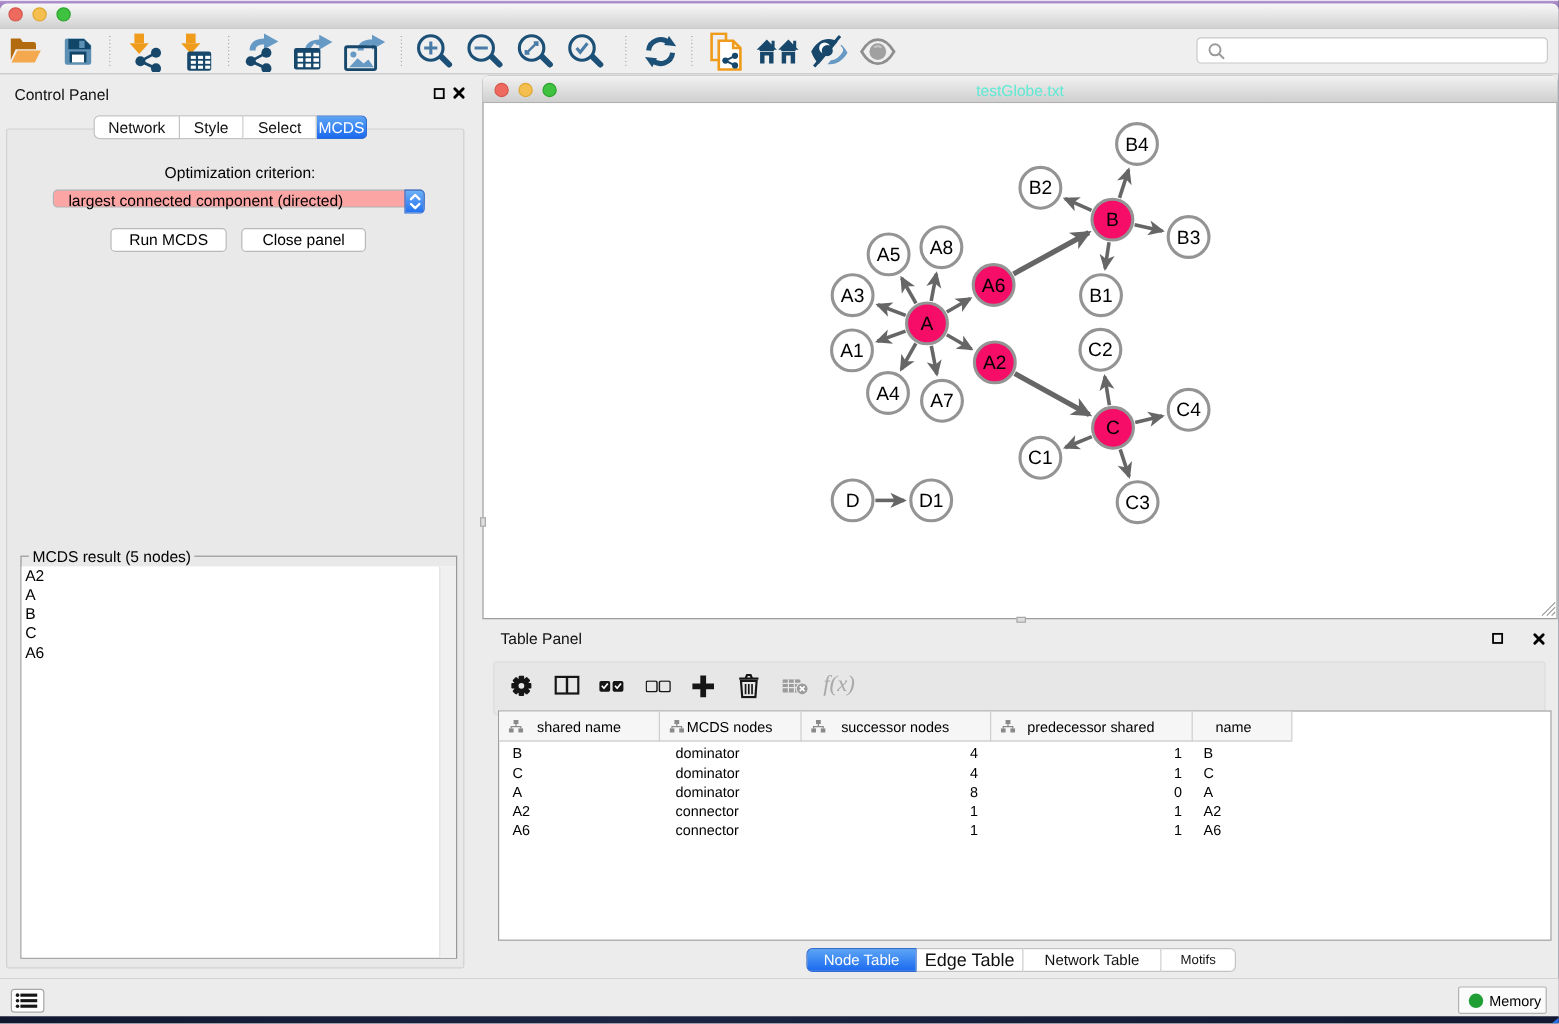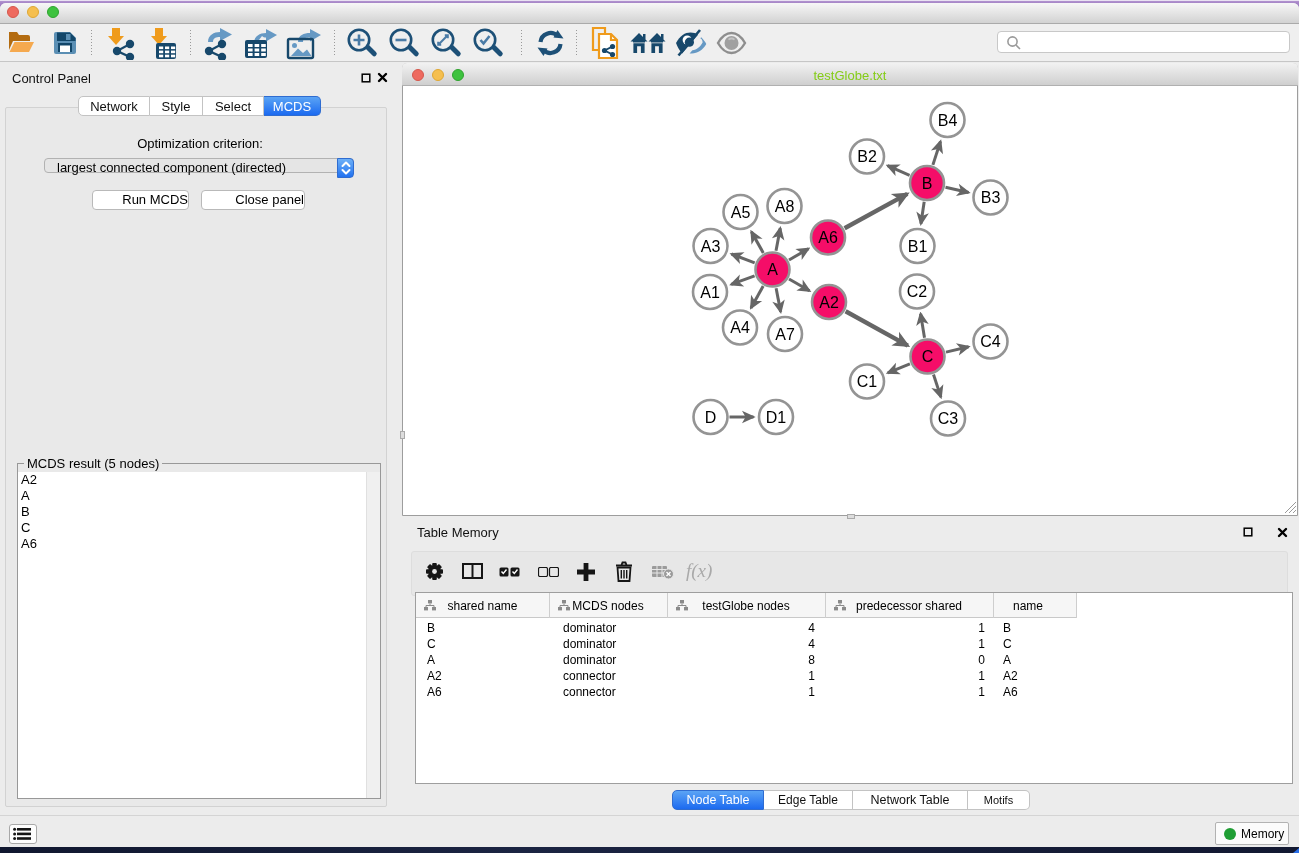--- a/index.html
+++ b/index.html
@@ -16,32 +16,32 @@
 #search{left:997px;top:31px;width:293px;height:22px;background:#fff;border:1px solid #c8c8c8;border-radius:4px}
 
 #cp-title{left:12px;top:71px;font-size:13px;color:#111}
 #cp-tabs{left:78px;top:96px;height:20px}
 .seg{float:left;height:20px;line-height:19px;font-size:13px;text-align:center;background:#fff;border:1px solid #c3c3c3;border-left:none;color:#111;white-space:nowrap;overflow:hidden}
 .seg.first{border-left:1px solid #c3c3c3;border-radius:5px 0 0 5px}
 .seg.last{border-radius:0 5px 5px 0}
 .seg.sel{background:linear-gradient(#5ba4f5,#1c6af0);color:#fff;border-color:#2f6cd0}
 #cp-panel{left:5px;top:107px;width:382px;height:700px;background:#e9e9e9;border:1px solid #d2d2d2;border-radius:2px}
 #opt-label{left:0px;top:136px;width:392px;text-align:center;font-size:13px;color:#000}
-#combo{left:44px;top:158px;width:310px;height:15px;background:#e5e5e5;border:1px solid #b2b2b2;border-radius:4px;font-size:13px;line-height:18px;padding-left:12px;color:#000}
+#combo{left:44px;top:158px;width:310px;height:15px;background:#fca5a5;border:1px solid #b2b2b2;border-radius:4px;font-size:13px;line-height:18px;padding-left:12px;color:#000}
 #combo-btn{left:337px;top:158px;width:17px;height:20px;background:linear-gradient(#6db0f7,#2272f0);border-radius:0 4px 4px 0;border:1px solid #2f6cd0}
-.btn{height:20px;background:#fff;border:1px solid #b9b9b9;border-radius:4px;font-size:13px;text-align:right;line-height:18px;color:#000}
+.btn{height:20px;background:#fff;border:1px solid #b9b9b9;border-radius:4px;font-size:13px;text-align:center;line-height:18px;color:#000}
 #fieldset{left:17px;top:463px;width:364px;height:336px;border:1px solid #989898}
 #legend{left:24px;top:456px;background:#e9e9e9;font-size:13px;padding:0 3px;color:#000}
 #mlist{left:18px;top:472px;width:362px;height:326px;background:#fff}
 #mscroll{right:0;top:0;width:14px;height:326px;background:#f0f0f0;border-left:1px solid #e0e0e0;position:absolute}
 .mrow{padding-left:3px;font-size:13px;height:16px;line-height:16px;color:#000}
 
 #netwin{left:402px;top:63px;width:896px;height:453px;background:#fff;border:1px solid #9d9d9d;border-radius:5px 5px 0 0}
 #nettitle{left:402px;top:63px;width:896px;height:23px;background:linear-gradient(#f2f2f2,#cfcfcf);border-radius:5px 5px 0 0;border-bottom:1px solid #b0b0b0}
-#nettext{left:402px;top:68px;width:896px;text-align:center;font-size:13px;color:#84cc16}
+#nettext{left:402px;top:68px;width:896px;text-align:center;font-size:13px;color:#5eead4}
 
 #tp-title{left:417px;top:525px;font-size:13px;color:#111}
 #tp-toolbar{left:411px;top:551px;width:877px;height:45px;background:#e7e7e7;border:1px solid #ddd;border-radius:3px}
 #ttable{left:415px;top:592px;width:878px;height:192px;background:#fff;border:1px solid #9e9e9e}
 .hlab{position:absolute;top:5px;width:100%;text-align:center;font-size:12px;color:#000}
 .trow{position:absolute;font-size:12px;height:16px;line-height:16px;color:#000}
 
 #btabs{left:672px;top:790px;height:20px}
 
 #statusline{left:0;top:815px;width:1299px;height:1px;background:#d4d4d4}
@@ -215,21 +215,21 @@
       <rect x="1.2" y="1.2" width="7.6" height="7.6" fill="none" stroke="#000" stroke-width="1.5"></rect>
     </svg>
 <svg class="abs" style="left:377px;top:72px" width="11" height="11" viewBox="0 0 11 11">
       <path d="M2 2 L9 9 M9 2 L2 9" stroke="#000" stroke-width="2.4" stroke-linecap="round"></path>
     </svg>
 <div class="abs" id="cp-panel"></div>
 <div class="abs" id="cp-tabs">
  <div class="seg first" style="width:72px">Network</div>
       <div class="seg" style="width:53px">Style</div>
       <div class="seg" style="width:61px">Select</div>
-      <div class="seg last sel" style="width:57px">MCDS</div>
+      <div class="seg last sel" style="width:42px">MCDS</div>
 </div>
 <div class="abs" id="opt-label" style="left:4px">Optimization criterion:</div>
 <div class="abs" id="combo">largest connected component (directed)</div>
 <div class="abs" id="combo-btn"><svg width="16" height="18" viewBox="0 0 16 18">
         <path d="M4.5 7 L8 3.5 L11.5 7" stroke="#fff" stroke-width="2" fill="none" stroke-linecap="round" stroke-linejoin="round"></path>
         <path d="M4.5 11 L8 14.5 L11.5 11" stroke="#fff" stroke-width="2" fill="none" stroke-linecap="round" stroke-linejoin="round"></path>
       </svg></div>
 <div class="abs btn" style="left:92px;top:190px;width:97px">Run MCDS</div>
 <div class="abs btn" style="left:201px;top:190px;width:104px">Close panel</div>
 <div class="abs" id="fieldset"></div>
@@ -319,21 +319,21 @@
 <text x="947.5" y="125.5" text-anchor="middle" font-family="Liberation Sans, sans-serif" font-size="16" fill="#000">B4</text>
 <text x="927.5" y="362.0" text-anchor="middle" font-family="Liberation Sans, sans-serif" font-size="16" fill="#000">C</text>
 <text x="867" y="387.0" text-anchor="middle" font-family="Liberation Sans, sans-serif" font-size="16" fill="#000">C1</text>
 <text x="917" y="297.0" text-anchor="middle" font-family="Liberation Sans, sans-serif" font-size="16" fill="#000">C2</text>
 <text x="948" y="424.0" text-anchor="middle" font-family="Liberation Sans, sans-serif" font-size="16" fill="#000">C3</text>
 <text x="990.5" y="347.0" text-anchor="middle" font-family="Liberation Sans, sans-serif" font-size="16" fill="#000">C4</text>
 <text x="710.5" y="422.5" text-anchor="middle" font-family="Liberation Sans, sans-serif" font-size="16" fill="#000">D</text>
 <text x="776" y="422.5" text-anchor="middle" font-family="Liberation Sans, sans-serif" font-size="16" fill="#000">D1</text>
 </svg>
 
-<div class="abs" id="tp-title">Table Memory</div>
+<div class="abs" id="tp-title">Table Panel</div>
 <svg class="abs" style="left:1243px;top:527px" width="10" height="10" viewBox="0 0 10 10">
       <rect x="1.2" y="1.2" width="7.6" height="7.6" fill="none" stroke="#000" stroke-width="1.5"></rect>
     </svg>
 <svg class="abs" style="left:1277px;top:527px" width="11" height="11" viewBox="0 0 11 11">
       <path d="M2 2 L9 9 M9 2 L2 9" stroke="#000" stroke-width="2.4" stroke-linecap="round"></path>
     </svg>
 <div class="abs" id="tp-toolbar"></div>
 <svg class="abs" style="left:426px;top:563px" width="17" height="17" viewBox="0 0 17 17">
  <g fill="#161616">
  <rect x="6.2" y="0" width="4.6" height="17" rx="1"></rect>
@@ -380,21 +380,21 @@
 <div class="abs" id="ttable"></div>
 
 <div class="abs" style="left:416px;top:593px;width:660px;height:25px;background:#f6f6f6;border-bottom:1px solid #c9c9c9"></div>
 <div class="abs" style="left:549px;top:593px;width:1px;height:25px;background:#cecece"></div>
 <div class="abs" style="left:667px;top:593px;width:1px;height:25px;background:#cecece"></div>
 <div class="abs" style="left:825px;top:593px;width:1px;height:25px;background:#cecece"></div>
 <div class="abs" style="left:993px;top:593px;width:1px;height:25px;background:#cecece"></div>
 <div class="abs" style="left:1076px;top:593px;width:1px;height:25px;background:#cecece"></div>
 <div class="abs hlab" style="left:416px;top:599px;width:133px">shared name</div>
 <div class="abs hlab" style="left:549px;top:599px;width:118px">MCDS nodes</div>
-<div class="abs hlab" style="left:667px;top:599px;width:158px">testGlobe nodes</div>
+<div class="abs hlab" style="left:667px;top:599px;width:158px">successor nodes</div>
 <div class="abs hlab" style="left:825px;top:599px;width:168px">predecessor shared</div>
 <div class="abs hlab" style="left:993px;top:599px;width:70px">name</div>
 <svg class="abs" style="left:424px;top:600px" width="12" height="11" viewBox="0 0 12 11">
       <g fill="#8a8a8a">
         <rect x="4" y="0" width="4" height="3.4"></rect>
         <rect x="0" y="7" width="4" height="3.4"></rect>
         <rect x="8" y="7" width="4" height="3.4"></rect>
       </g>
       <path d="M6 3.4 V5.5 M2 7 V5.5 H10 V7" stroke="#8a8a8a" fill="none" stroke-width="1"></path>
     </svg>
@@ -444,21 +444,21 @@
 <div class="abs trow" style="left:870px;top:668px;width:115px;text-align:right">1</div>
 <div class="abs trow" style="left:870px;top:684px;width:115px;text-align:right">1</div>
 <div class="abs trow" style="left:1003px;top:620px">B</div>
 <div class="abs trow" style="left:1003px;top:636px">C</div>
 <div class="abs trow" style="left:1003px;top:652px">A</div>
 <div class="abs trow" style="left:1003px;top:668px">A2</div>
 <div class="abs trow" style="left:1003px;top:684px">A6</div>
 
 <div class="abs" id="btabs">
  <div class="seg first sel" style="width:92px;font-size:12.5px">Node Table</div>
-      <div class="seg" style="width:89px;font-size:12px">Edge Table</div>
+      <div class="seg" style="width:89px;font-size:15px">Edge Table</div>
       <div class="seg" style="width:115px;font-size:12.5px">Network Table</div>
       <div class="seg last" style="width:62px;font-size:11px">Motifs</div>
 </div>
 
 <div class="abs" id="statusline"></div>
 <div class="abs" id="statusbar"></div>
 <div class="abs" id="listbtn">
       <svg width="26" height="18" viewBox="0 0 26 18" style="position:absolute;left:1px;top:0">
  <g fill="#161616">
           <rect x="6" y="3" width="14" height="2.6"></rect>

